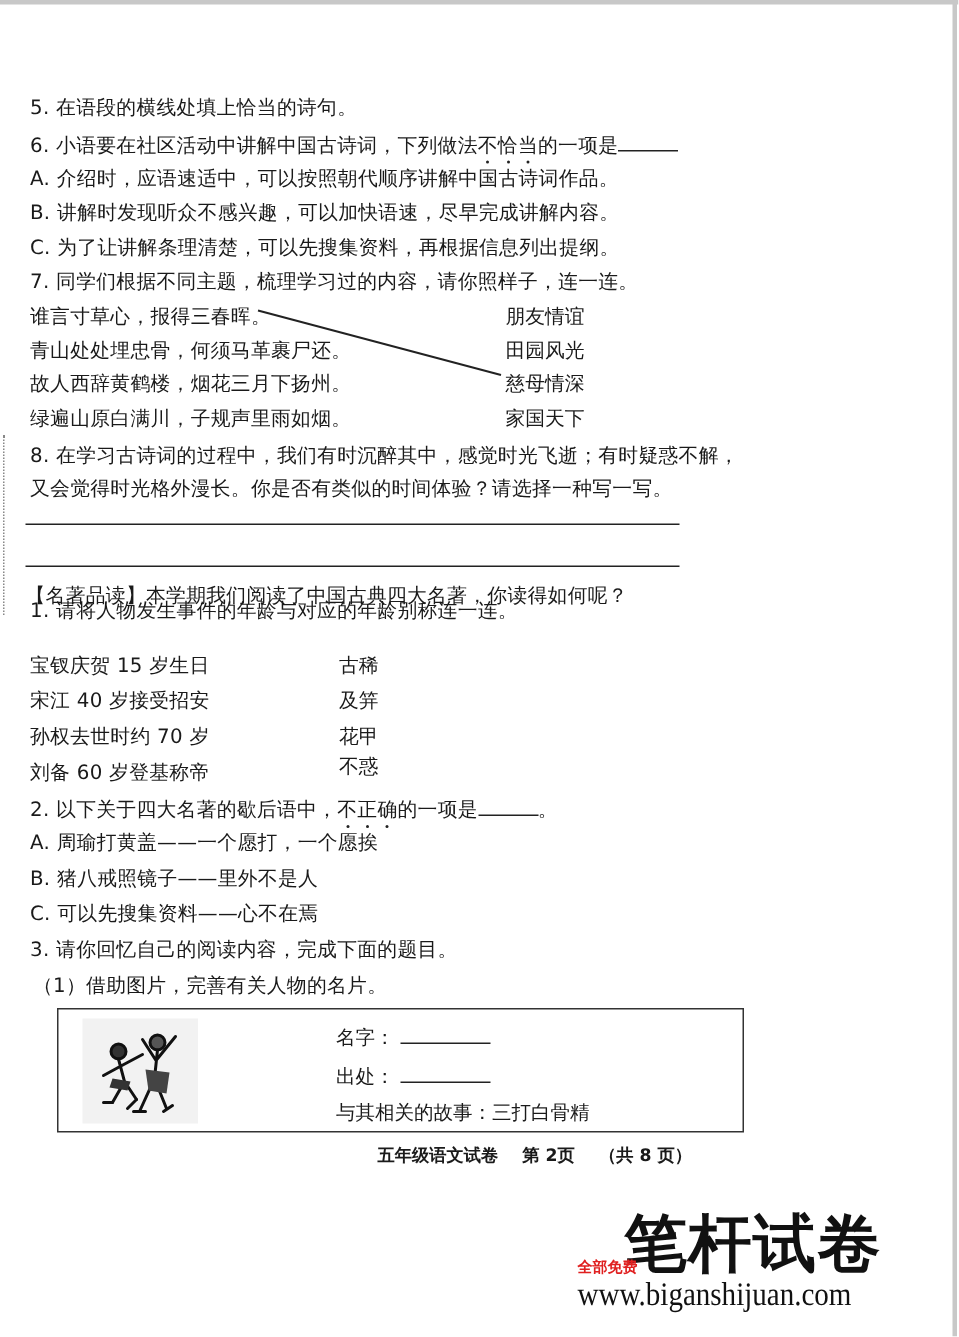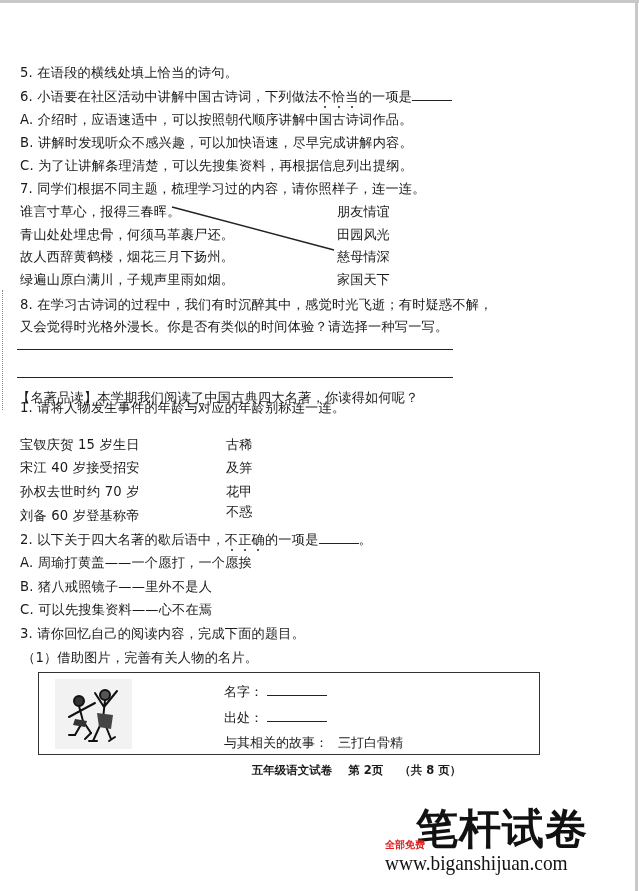--- a/index.html
+++ b/index.html
@@ -15,21 +15,21 @@
 
   .line { position:absolute; left:20px; font-size:13.2px; line-height:18px; white-space:nowrap; letter-spacing:0.2px;text-align:center; }
   .blank { display:inline-block; border-bottom:1.2px solid #222; height:12px; vertical-align:baseline; }
   .dot { position:relative; }
   .dot::after { content:""; position:absolute; left:50%; bottom:-4px; width:2px; height:2px; margin-left:-1px; background:#222; border-radius:50%; }
 
   .col-right { position:absolute; font-size:13.2px; line-height:18px; white-space:nowrap; }
 
   .write-line { position:absolute; left:17px; width:436px; height:1px; background:#222; }
 
-  .card { position:absolute; left:38px; top:672px; width:502px; height:83px; border:1.5px solid #333; box-sizing:border-box; }
+  .card { position:absolute; left:38px; top:672px; width:458px; height:83px; border:1.5px solid #333; box-sizing:border-box; }
   .card-img { position:absolute; left:16px; top:6px; width:77px; height:70px; background:#f2f2f2; }
   .card-field { position:absolute; font-size:13px; line-height:18px; white-space:nowrap; }
   .card-blank { display:inline-block; width:60px; border-bottom:1.2px solid #222; height:12px; margin-left:4px; }
 
   .footer { position:absolute; left:0; width:639px; top:763px; text-align:center; font-size:11.5px; font-weight:bold; white-space:pre;padding-left:37px; }
 
   .wm-title { position:absolute; left:416px; top:806px; font-size:42px; font-weight:bold; letter-spacing:1px; color:#111; line-height:46px; font-family:"DejaVu Sans", sans-serif; }
   .wm-free { position:absolute; left:385px; top:838px; font-size:10px; color:#e02020; font-weight:bold; }
   .wm-url { position:absolute; left:385px; top:850px; font-size:22px; font-family:"Liberation Serif", "DejaVu Serif", serif; color:#111; letter-spacing:0; transform:scaleX(0.88); transform-origin:left; }
 </style>
@@ -106,21 +106,21 @@
       <path d="M20 40 L32 42 L30 48 L18 46 Z" fill="#333"></path>
     </svg>
   </div>
   <div class="card-field" style="left:185px;top:10px">
     <span>名字：</span><span class="card-blank"></span>
   </div>
   <div class="card-field" style="left:185px;top:36px">
     <span>出处：</span><span class="card-blank"></span>
   </div>
   <div class="card-field" style="left:185px;top:61px">
-    <span>与其相关的故事：</span><span style="margin-left:10px">三打白骨精</span>
+    <span>与其相关的故事：</span><span style="">三打白骨精</span>
   </div>
 </div>
 
 <div class="footer">五年级语文试卷    第 2页    （共 8 页）</div>
 
 <div class="wm-title">笔杆试卷</div>
 <div class="wm-free">全部免费</div>
 <div class="wm-url">www.biganshijuan.com</div>
 
 </body></html>

